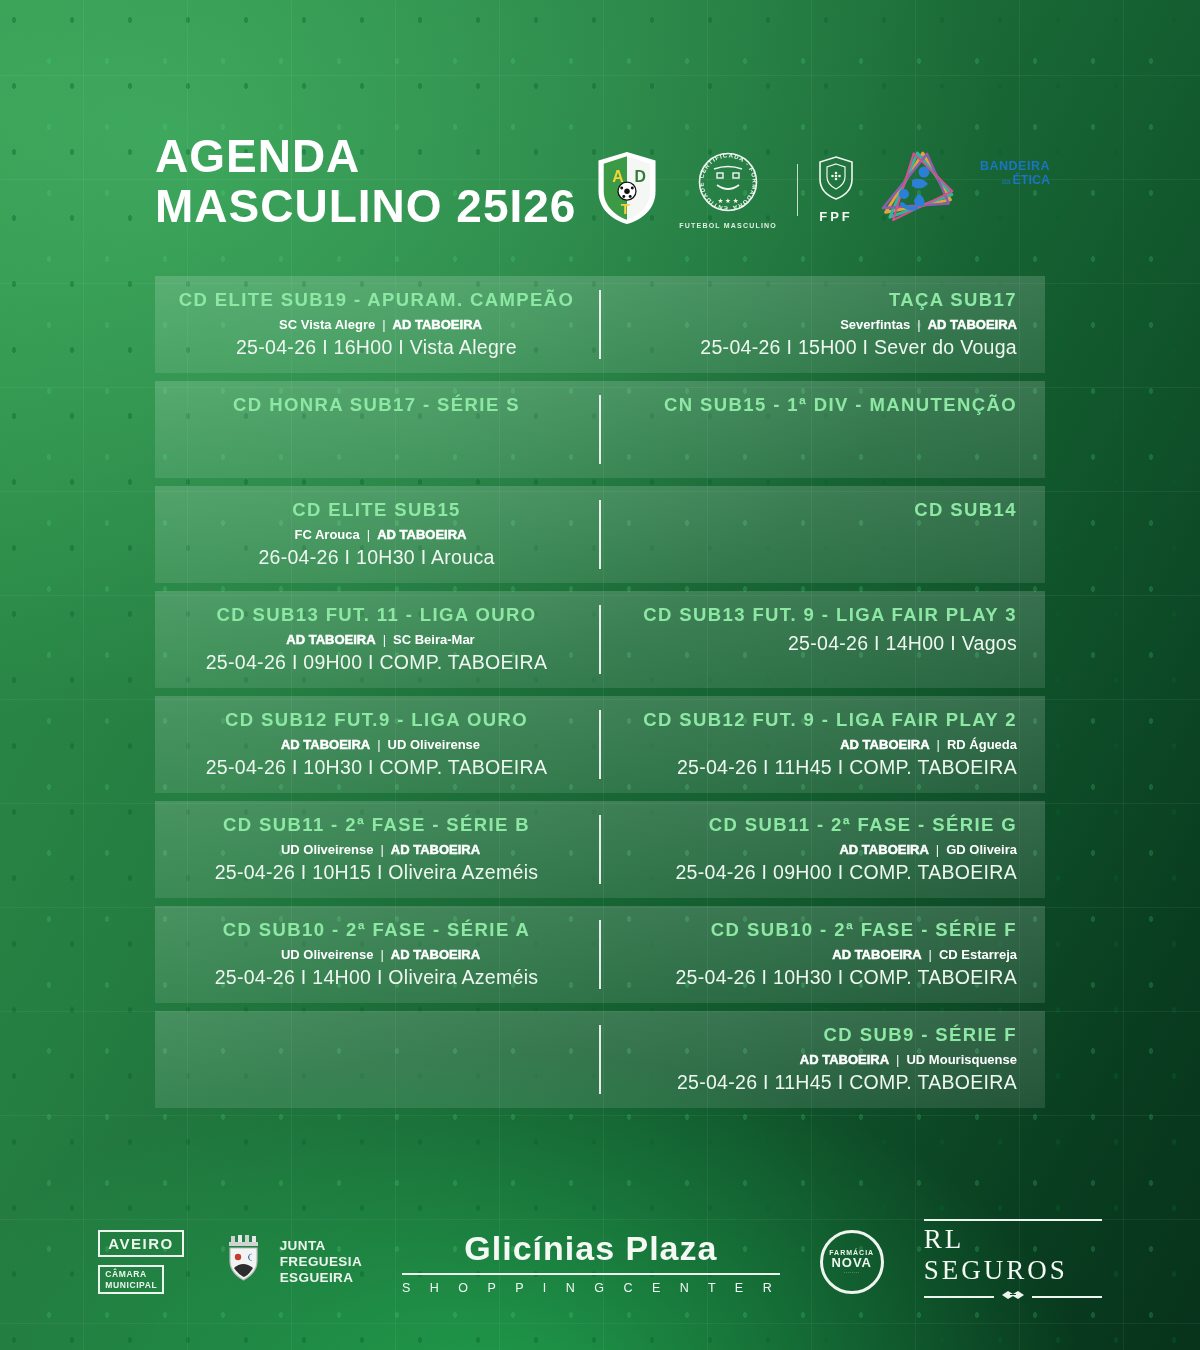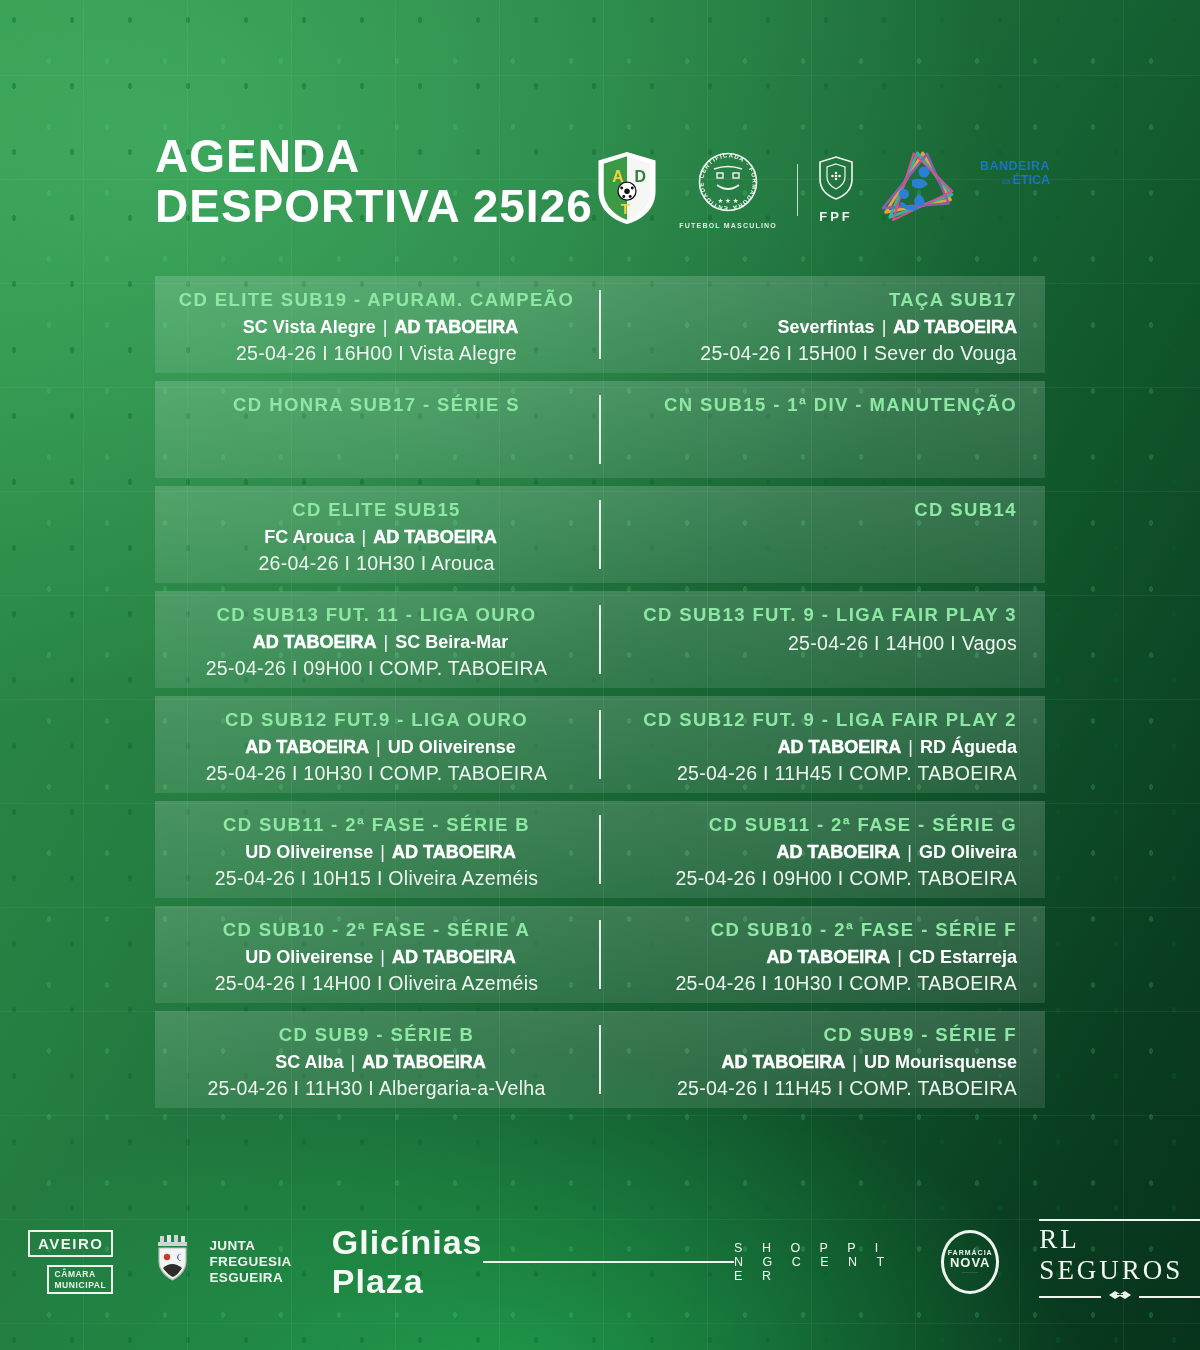--- a/index.html
+++ b/index.html
@@ -47,33 +47,33 @@
   .fixture-row{
     position:relative;height:97px;box-sizing:border-box;padding:13px 28px;
     background:linear-gradient(180deg, rgba(255,255,255,0.165), rgba(255,255,255,0.105));
     display:flex;
   }
   .row-divider{position:absolute;left:calc(50% - 1px);top:14px;bottom:14px;width:2px;background:rgba(255,255,255,0.88);}
   .side{width:50%;display:flex;flex-direction:column;}
   .side.left{align-items:center;text-align:left;padding-right:30px;box-sizing:border-box;}
   .side.right{align-items:flex-end;text-align:right;padding-left:30px;box-sizing:border-box;margin-left:auto;}
   .competition{font-size:18.5px;font-weight:bold;letter-spacing:1.4px;color:#8DE8A3;margin-bottom:6px;white-space:nowrap;}
-  .teams{font-size:18px;font-weight:bold;color:#ffffff;margin-bottom:4px;white-space:nowrap;margin-left:8px;}
+  .teams{font-size:13px;font-weight:bold;color:#ffffff;margin-bottom:4px;white-space:nowrap;margin-left:8px;}
   .teams .sep{font-weight:normal;padding:0 7px;opacity:0.95;}
   .teams strong{-webkit-text-stroke:0.5px #fff;}
   .details{font-size:19.5px;font-weight:normal;color:#eef7f0;letter-spacing:0.3px;white-space:nowrap;}
 
   
   .footer{position:absolute;left:0;right:0;top:1214px;height:96px;display:flex;justify-content:center;align-items:center;gap:40px;color:#eef5ef;}
-  .aveiro{display:flex;flex-direction:column;gap:8px;align-items:flex-end;padding-left:28px;}
+  .aveiro{display:flex;flex-direction:column;gap:8px;align-items:flex-start;}
   .av-box{border:2px solid #eef5ef;padding:3px 8px;font-size:15px;font-weight:bold;letter-spacing:1.5px;}
   .av-sub{border:2px solid #eef5ef;padding:2px 5px;font-size:8.5px;font-weight:bold;line-height:1.2;letter-spacing:0.6px;}
   .esgueira{display:flex;align-items:center;gap:16px;}
   .esg-text{font-size:13.5px;font-weight:bold;line-height:1.2;letter-spacing:0.4px;}
-  .glicinias{display:flex;flex-direction:row;align-items:center;}
+  .glicinias{display:flex;flex-direction:column;align-items:center;}
   .gli-name{font-size:34px;font-weight:bold;letter-spacing:1px;color:#f4f9f4;}
   .gli-rule{width:100%;height:2px;background:#eef5ef;margin:5px 0 6px;}
   .gli-sub{font-size:12.5px;letter-spacing:8px;color:#f4f9f4;}
   .farmacia{width:58px;height:58px;border:3px solid #eef5ef;border-radius:50%;display:flex;flex-direction:column;align-items:center;justify-content:center;line-height:1.1;}
   .far-1{font-size:7px;letter-spacing:1px;font-weight:bold;}
   .far-2{font-size:13px;font-weight:bold;letter-spacing:1px;}
   .far-3{font-size:4.5px;letter-spacing:0.5px;opacity:0.9;}
   .rl{display:flex;flex-direction:column;align-items:center;width:178px;font-family:"Liberation Serif",serif;}
   .rl-line{width:100%;height:2px;background:#eef5ef;}
   .rl-name{font-size:27px;letter-spacing:3px;padding:3px 0 2px;color:#f4f9f4;}
@@ -82,21 +82,21 @@
 </style>
 </head>
 <body>
 
 <div class="poster">
   <div class="bg-texture"></div>
   <div class="content">
 
     <div class="page-title">
       <div>AGENDA</div>
-      <div>DESPORTIVA 25I26</div>
+      <div>MASCULINO 25I26</div>
     </div>
 
     <div class="header-logos">
 
       <span>
         <svg width="64" height="74" viewBox="0 0 60 70">
           <path d="M30 1 L57 9 V38 C57 55 44 65 30 69 C16 65 3 55 3 38 V9 Z" fill="#ffffff"></path>
           <path d="M30 5 L8 12 V38 C8 51 18 61 30 65 Z" fill="#3a9a45"></path>
           <path d="M30 5 L52 12 V38 C52 51 42 61 30 65 Z" fill="#f4f7f4"></path>
           <text x="16" y="29" font-size="15" font-weight="bold" fill="#f2d43c" font-family="Liberation Sans, sans-serif">A</text>
@@ -258,25 +258,20 @@
         </div>
         <div class="row-divider"></div>
         <div class="side right">
           <div class="competition">CD SUB10 - 2ª FASE - SÉRIE F</div>
           <div class="teams"><strong>AD TABOEIRA</strong><span class="sep">|</span><span>CD Estarreja</span></div>
           <div class="details">25-04-26 I 10H30 I COMP. TABOEIRA</div>
         </div>
       </div>
 
       <div class="fixture-row">
-        <div class="side left">
-          <div class="competition">CD SUB9 - SÉRIE B</div>
-          <div class="teams"><span>SC Alba</span><span class="sep">|</span><strong>AD TABOEIRA</strong></div>
-          <div class="details">25-04-26 I 11H30 I Albergaria-a-Velha</div>
-        </div>
         <div class="row-divider"></div>
         <div class="side right">
           <div class="competition">CD SUB9 - SÉRIE F</div>
           <div class="teams"><strong>AD TABOEIRA</strong><span class="sep">|</span><span>UD Mourisquense</span></div>
           <div class="details">25-04-26 I 11H45 I COMP. TABOEIRA</div>
         </div>
       </div>
     </div>
 
     <div class="footer">

